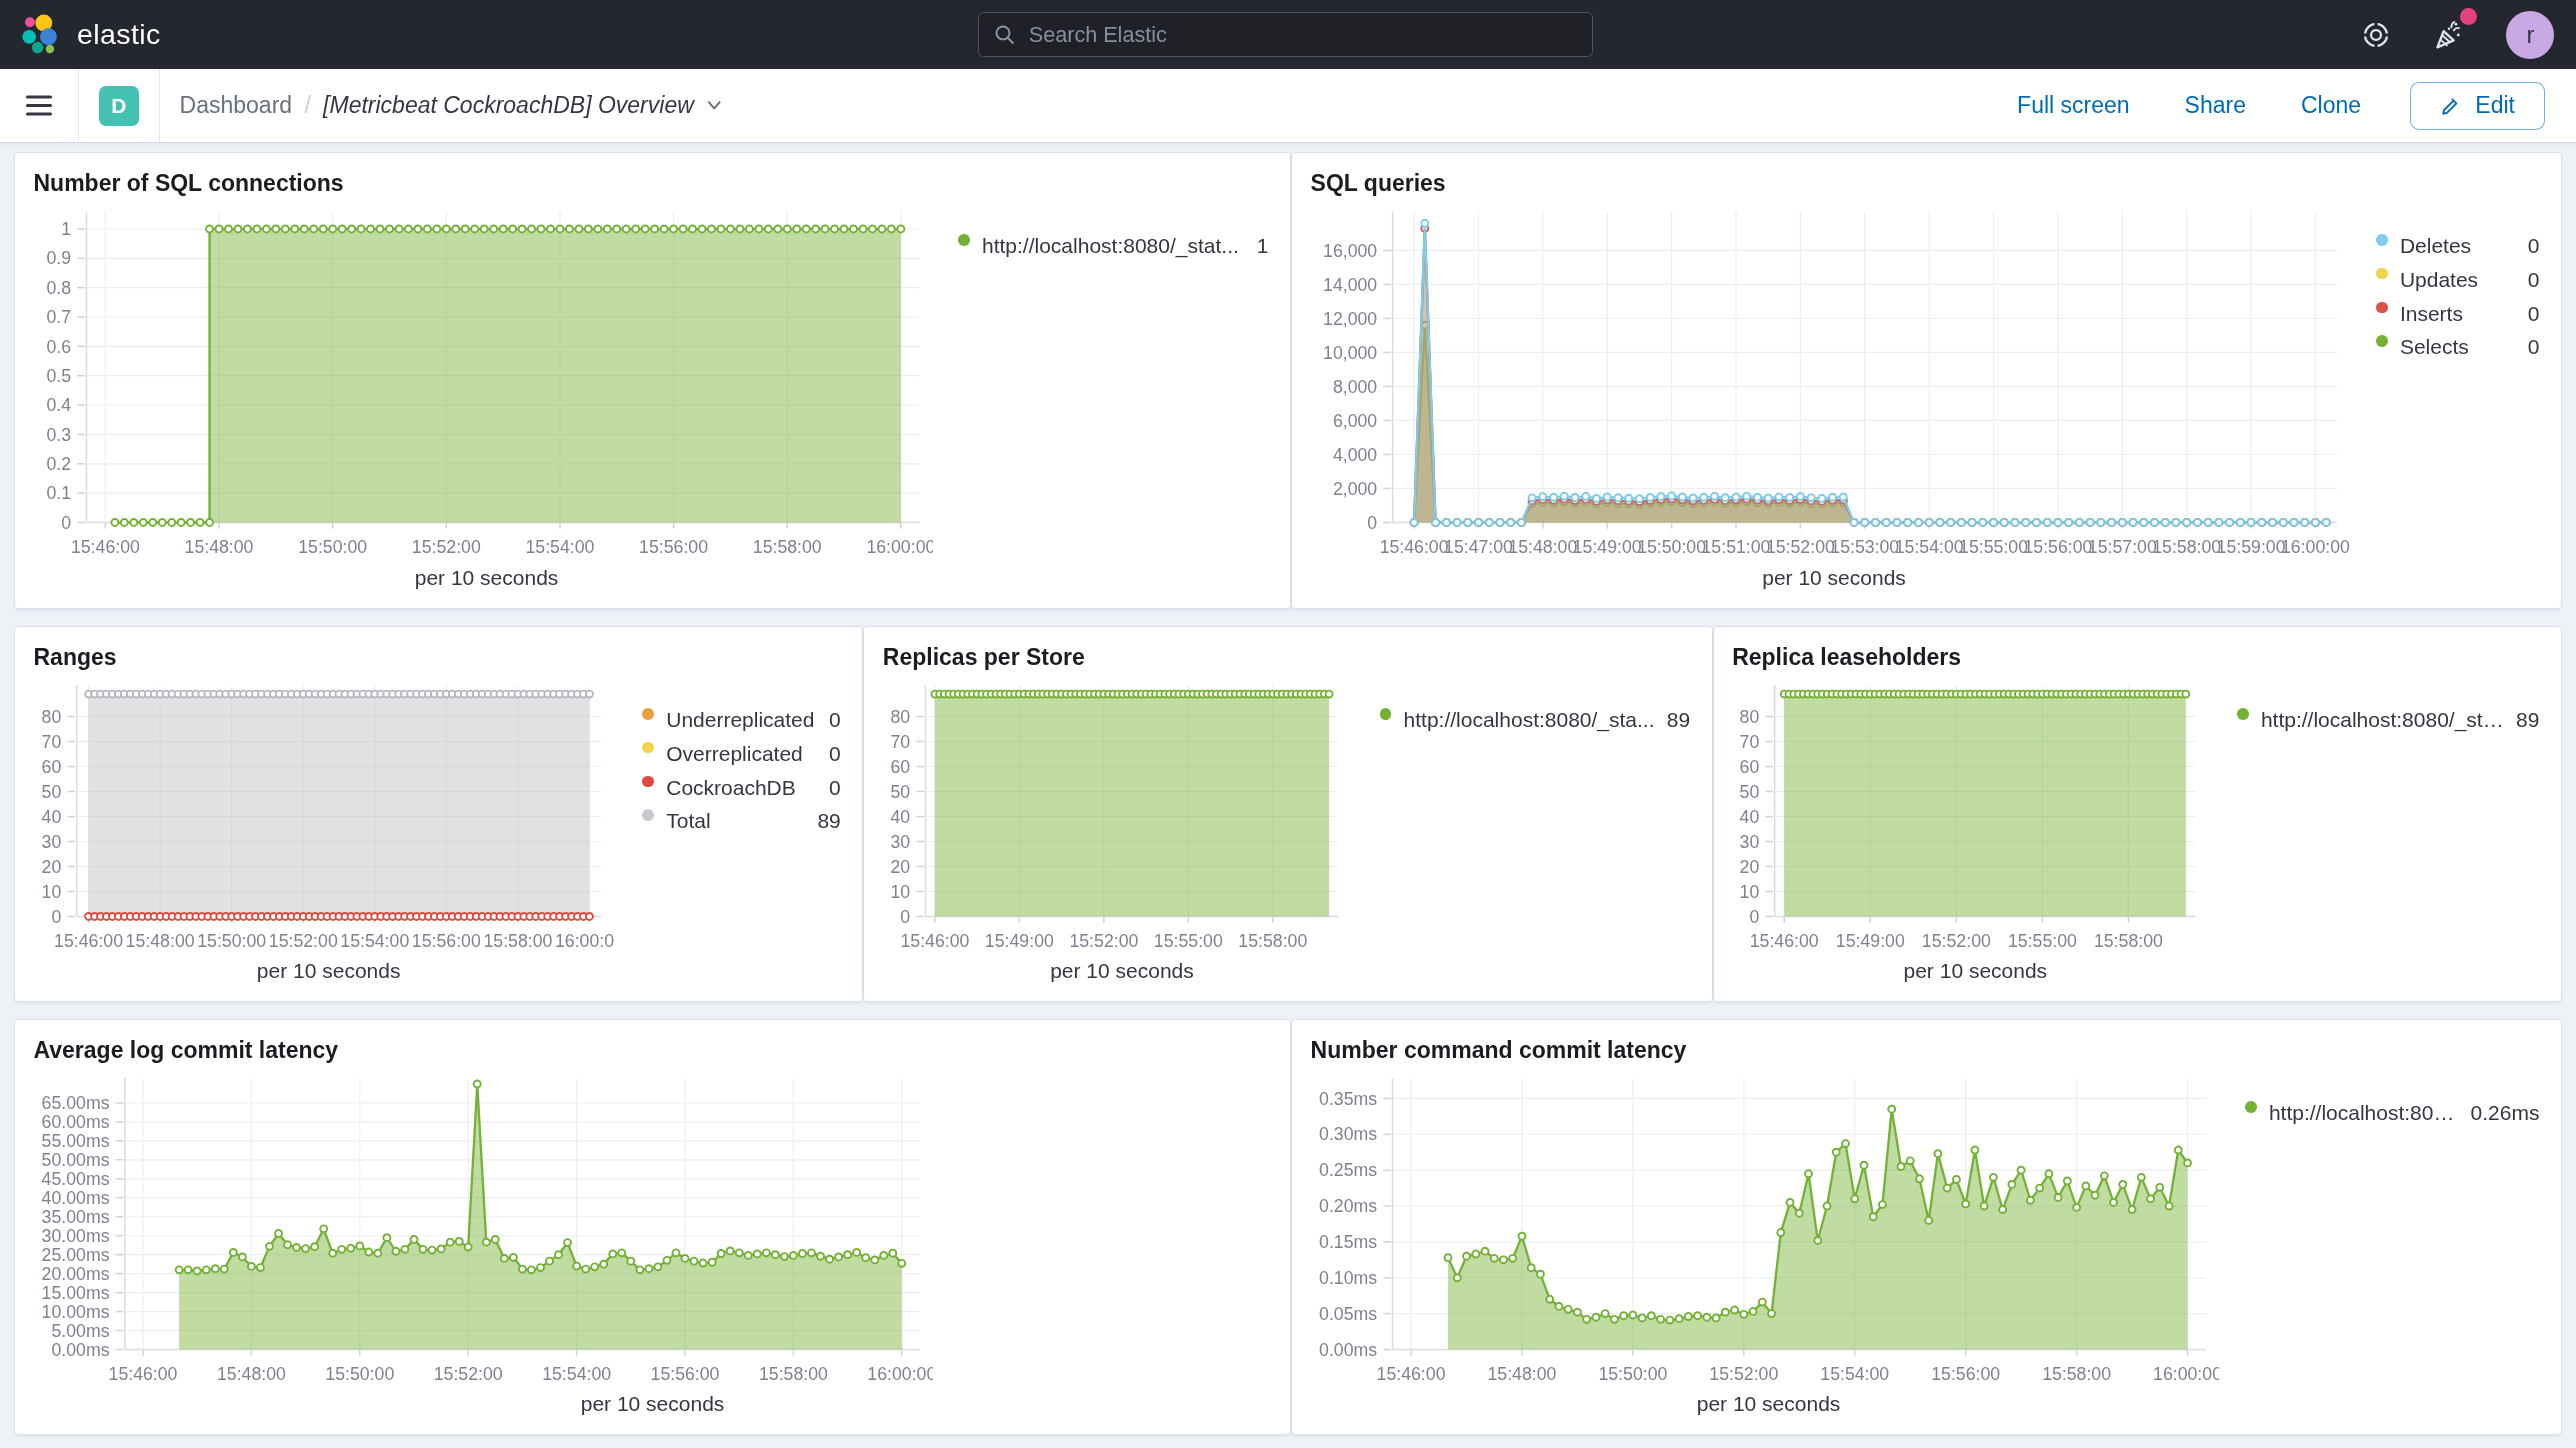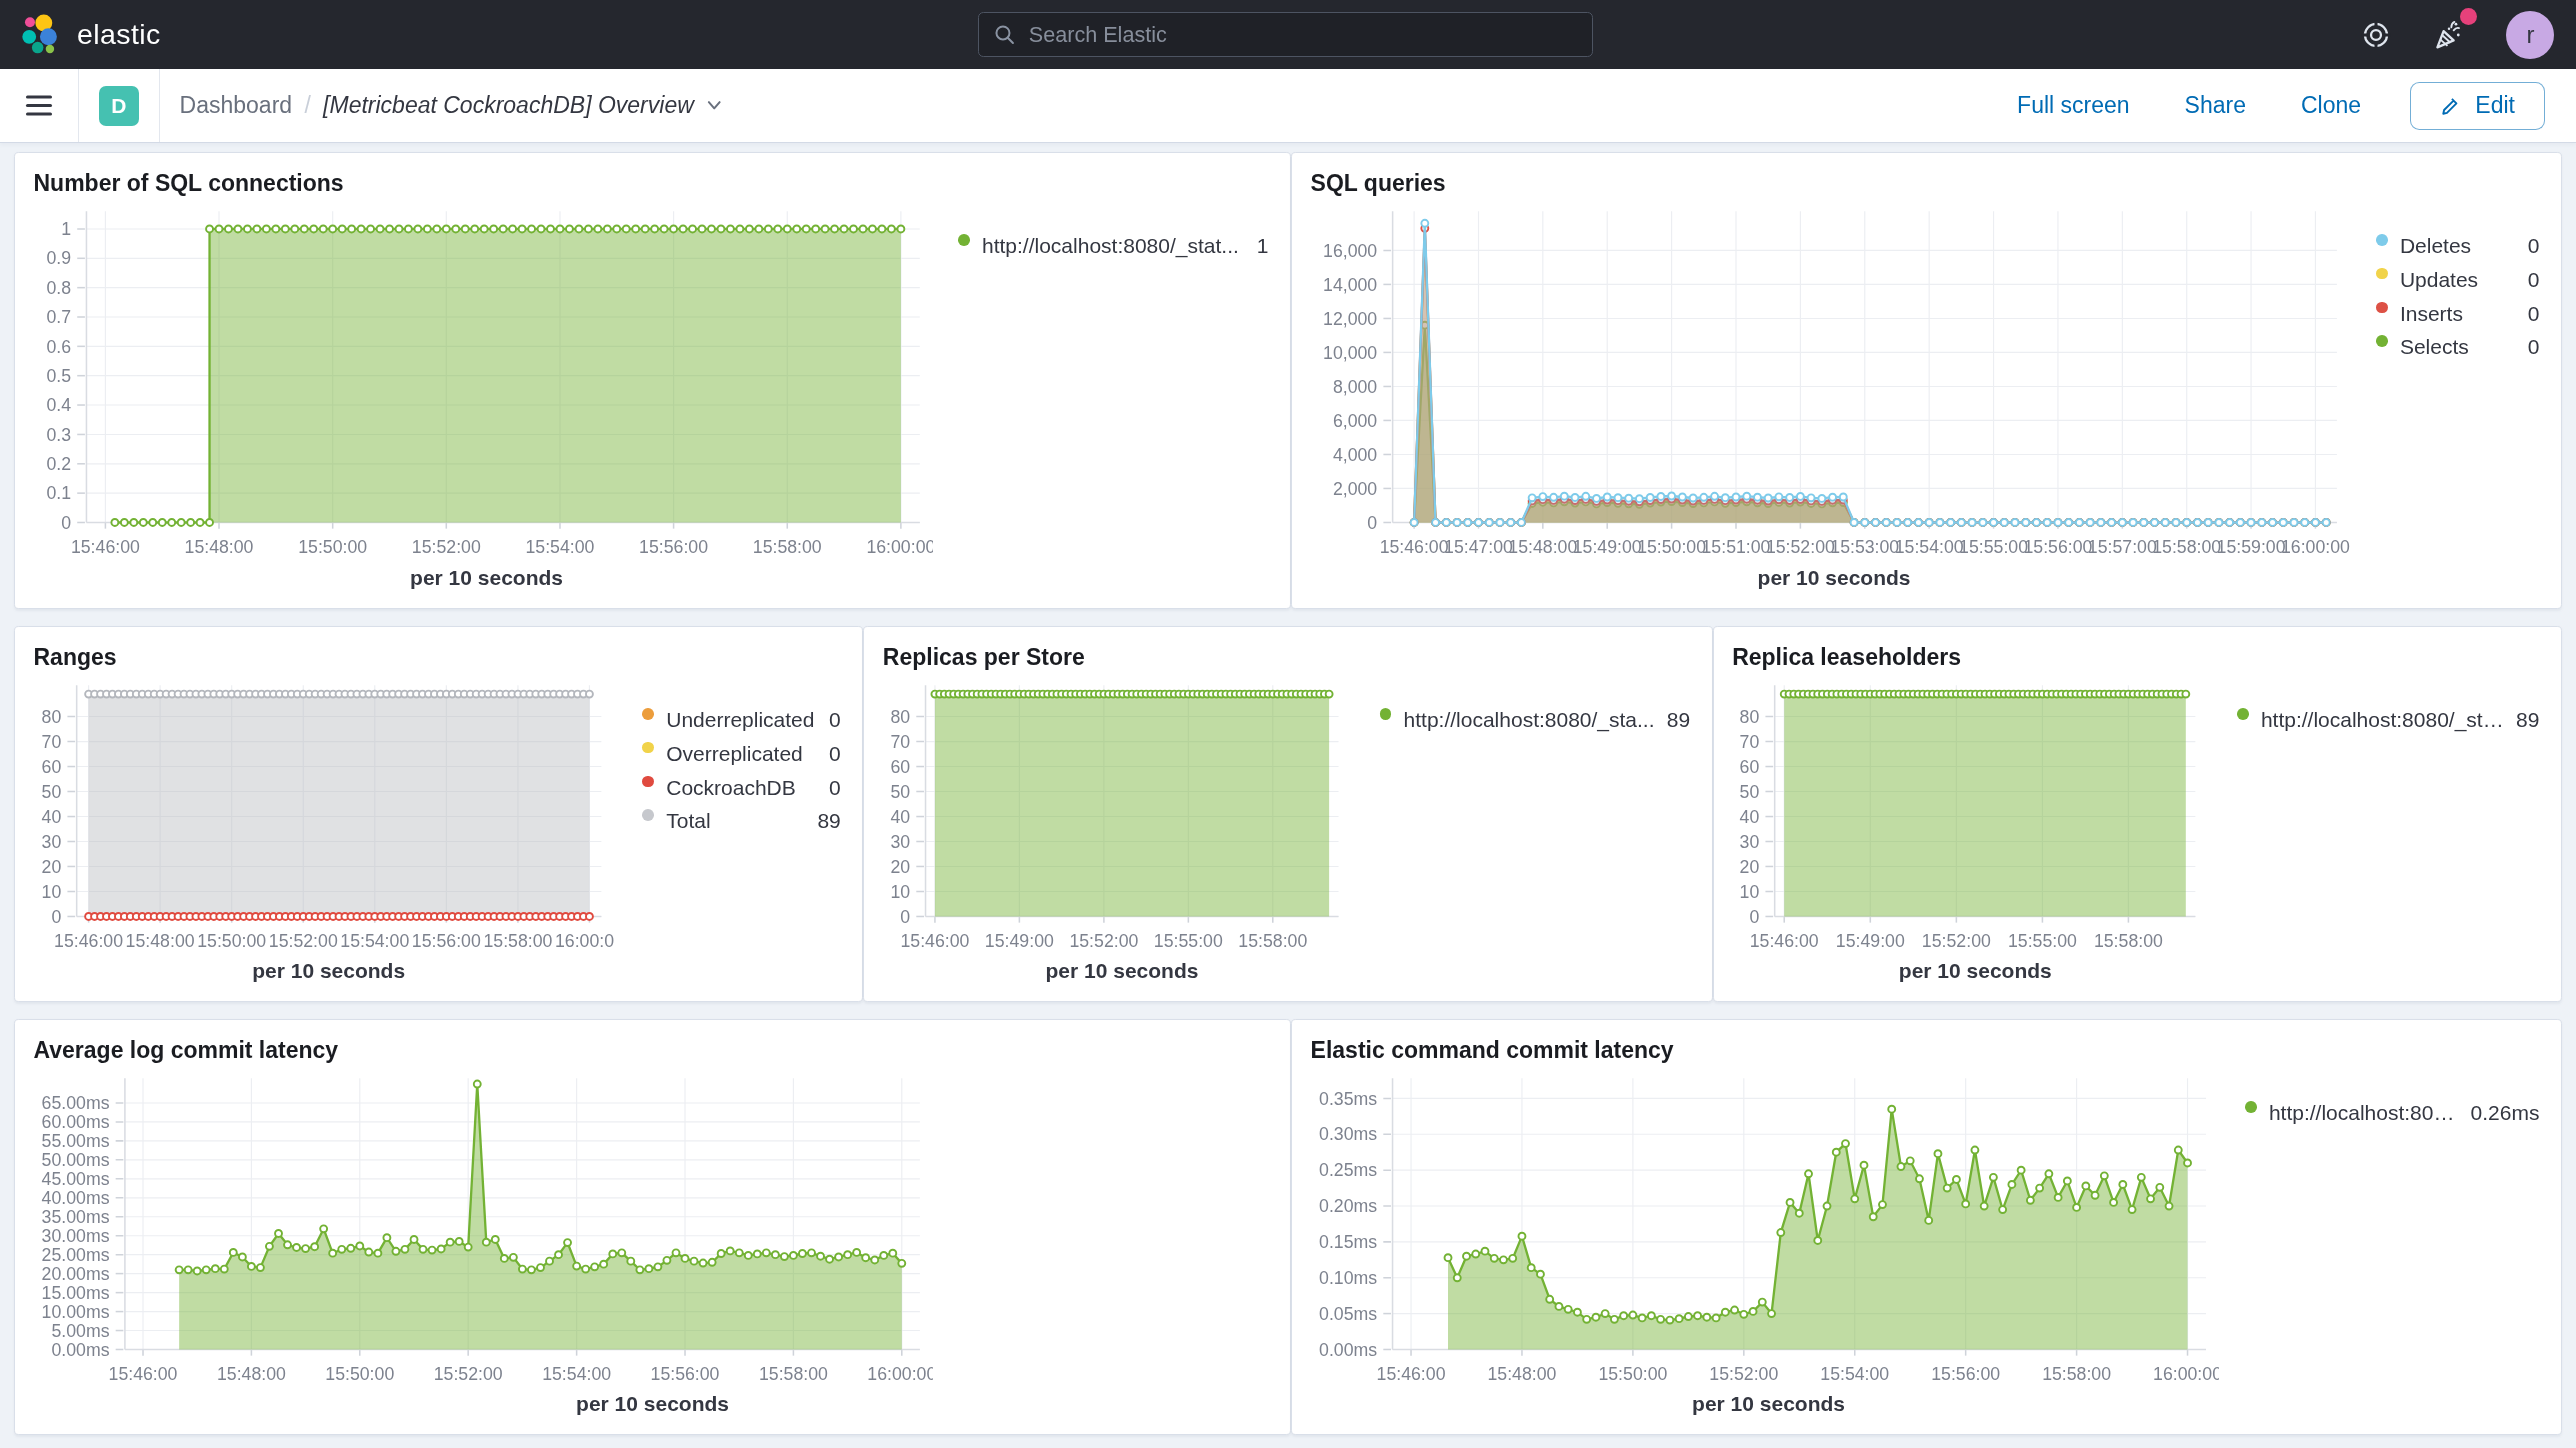--- a/index.html
+++ b/index.html
@@ -40,21 +40,21 @@
   .row{display:grid;gap:0;margin-bottom:17px;}
   .r1{grid-template-columns:1645fr 1637fr;height:457px;}
   .r2{grid-template-columns:1fr 1fr 1fr;height:376px;}
   .r3{grid-template-columns:1645fr 1637fr;height:416px;}
   .panel{background:#fff;border:0.8px solid #d9dfe9;border-radius:4.6px;box-shadow:0 1.5px 2.3px rgba(140,150,170,.12);
     padding:15.4px 18.5px;display:flex;flex-direction:column;overflow:hidden;box-sizing:border-box;}
   .panel-title{font-size:23px;font-weight:700;color:#1a1c21;margin:0 0 1.5px;line-height:29px;}
   .panel-body{flex:1;display:flex;min-height:0;}
   .chart-wrap{flex:1;display:flex;flex-direction:column;min-width:0;}
   .chart{flex:1;min-height:0;}
-  .axis-title{height:31px;line-height:31px;text-align:center;font-weight:700;font-size:21px;color:#343741;}
+  .axis-title{height:31px;line-height:31px;text-align:center;font-weight:400;font-size:21px;color:#343741;}
   .legend{flex:0 0 auto;padding:35px 3.1px 0 18.5px;box-sizing:border-box;}
   .legend-item{display:flex;align-items:flex-start;height:26px;margin-bottom:7.7px;font-size:21px;color:#343741;cursor:pointer;}
   .legend-item .dot{width:11.6px;height:11.6px;border-radius:50%;margin-right:12.3px;flex:0 0 auto;}
   .legend-item .l{flex:1;white-space:nowrap;overflow:hidden;text-overflow:ellipsis;}
   .legend-item .v{margin-left:10.8px;text-align:right;white-space:nowrap;}
   
   .grid{stroke:#eceef2;stroke-width:1.5;}
   .tick{stroke:#cfd3da;stroke-width:2;}
   .axis{stroke:#d9dce2;stroke-width:2;}
   .ylab,.xlab{fill:#7d828e;font-size:23px;font-family:"Liberation Sans",sans-serif;}
@@ -1422,21 +1422,21 @@
                 <circle cx="1090.4" cy="251.8" r="4.5" fill="#fff" stroke="#73b234" stroke-width="2.5"></circle>
                 <circle cx="1102.1" cy="245.9" r="4.5" fill="#fff" stroke="#73b234" stroke-width="2.5"></circle>
                 <circle cx="1113.8" cy="243.0" r="4.5" fill="#fff" stroke="#73b234" stroke-width="2.5"></circle>
                 <circle cx="1125.5" cy="256.2" r="4.5" fill="#fff" stroke="#73b234" stroke-width="2.5"></circle>
               </svg></div>
           <div class="axis-title">per 10 seconds</div>
         </div>
       </div>
     </article>
     <article class="panel">
-      <h3 class="panel-title">Elastic command commit latency</h3>
+      <h3 class="panel-title">Number command commit latency</h3>
       <div class="panel-body">
         <div class="chart-wrap">
           <div class="chart"><svg width="908" height="322" viewBox="0 0 1177 418">
                 <line class="grid" x1="129.0" x2="129.0" y1="16" y2="368"></line>
                 <line class="tick" x1="129.0" x2="129.0" y1="368" y2="376"></line>
                 <text class="xlab" text-anchor="middle" x="129.0" y="408">15:46:00</text>
                 <line class="grid" x1="273.0" x2="273.0" y1="16" y2="368"></line>
                 <line class="tick" x1="273.0" x2="273.0" y1="368" y2="376"></line>
                 <text class="xlab" text-anchor="middle" x="273.0" y="408">15:48:00</text>
                 <line class="grid" x1="417.0" x2="417.0" y1="16" y2="368"></line>

